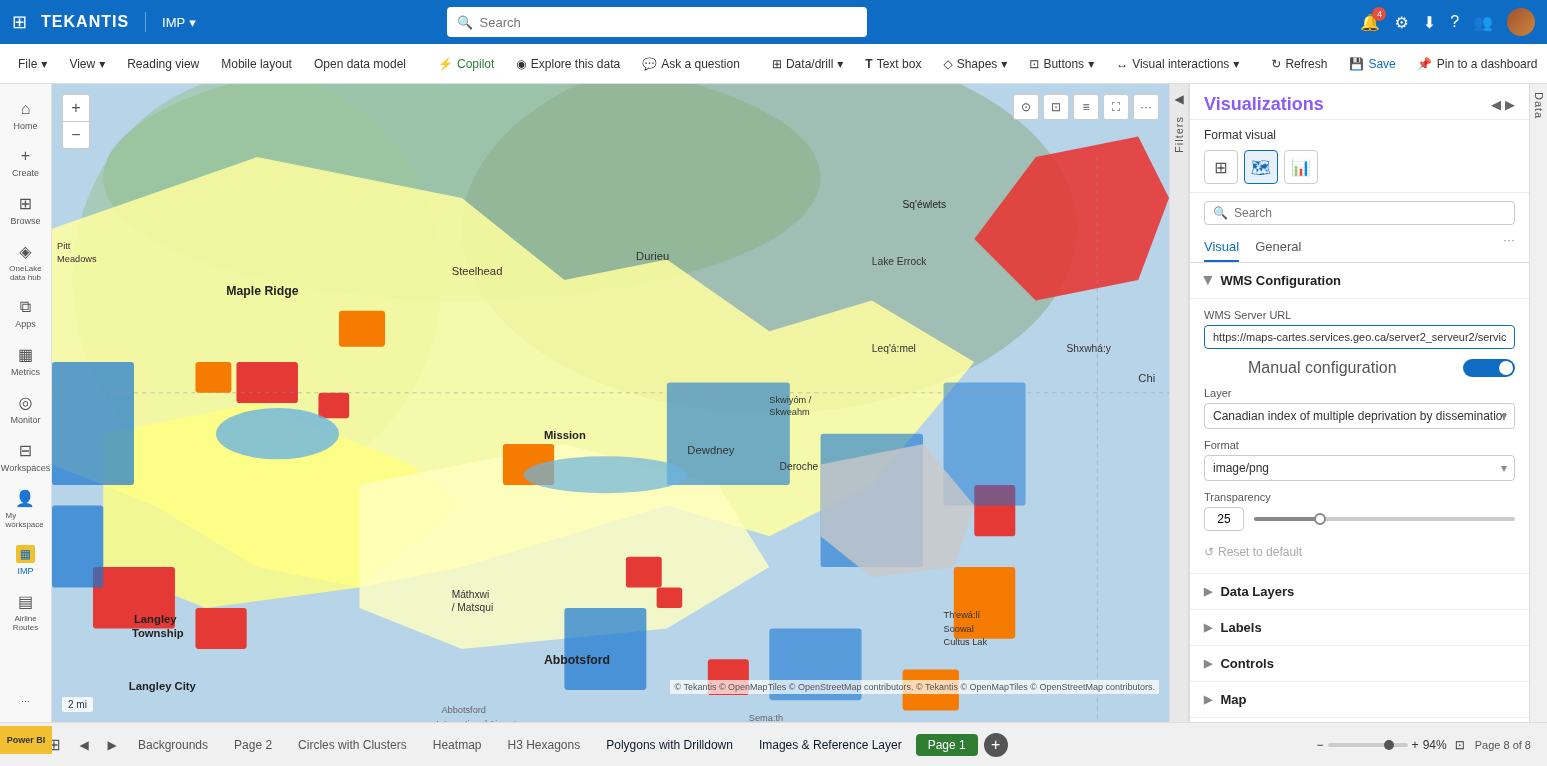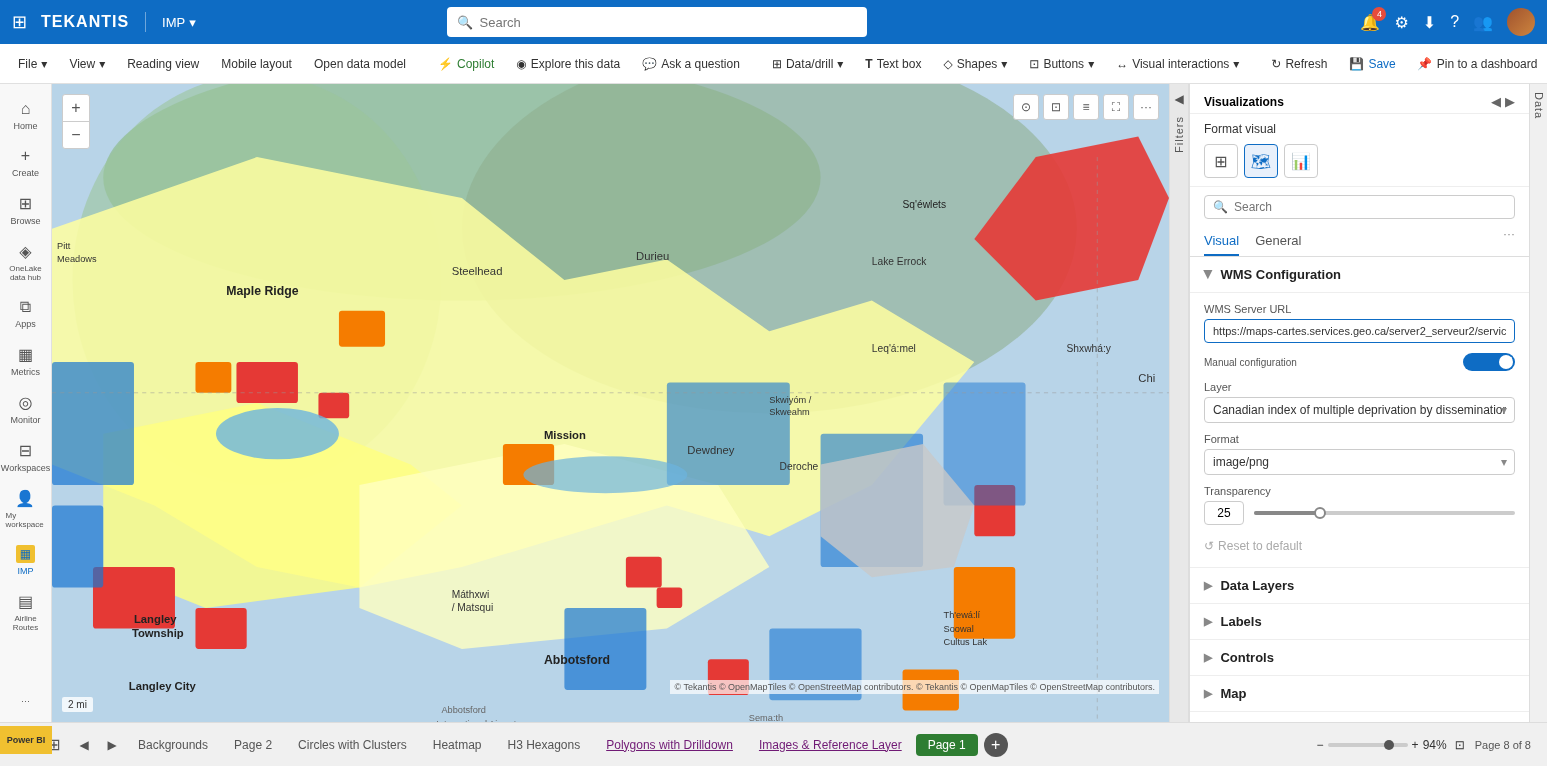--- a/index.html
+++ b/index.html
@@ -204,21 +204,21 @@
       flex-shrink: 0;
       overflow: hidden;
     }
     .right-panel-header {
       padding: 10px 14px 4px;
       display: flex;
       align-items: center;
       justify-content: space-between;
       border-bottom: 1px solid #eee;
     }
-    .right-panel-title { font-size: 12px; font-weight: 600; color: #000000; }
+    .right-panel-title { font-size: 18px; font-weight: 600; color: #8b5cf6; }
     .right-panel-arrows { display: flex; gap: 4px; color: #666; font-size: 13px; }
     .right-panel-arrow { cursor: pointer; }
 
     .format-visual-label { padding: 8px 14px 4px; font-size: 12px; color: #333; font-weight: 500; }
 
     .viz-icons {
       display: flex;
       align-items: center;
       padding: 4px 14px 8px;
       gap: 6px;
@@ -303,21 +303,21 @@
       cursor: pointer;
     }
     .toggle-switch::after {
       content: '';
       position: absolute;
       right: 2px; top: 2px;
       width: 14px; height: 14px;
       background: white;
       border-radius: 50%;
     }
-    .toggle-label { font-size: 10px; color: #555; }
+    .toggle-label { font-size: 16px; color: #555; margin-left: 44px; }
     .select-wrapper {
       position: relative;
       margin-bottom: 10px;
     }
     .select-wrapper select {
       width: 100%;
       border: 1px solid #ccc;
       border-radius: 4px;
       padding: 5px 8px;
       font-size: 12px;
@@ -429,21 +429,21 @@
     .bottom-page-icon { width: 28px; height: 28px; display: flex; align-items: center; justify-content: center; font-size: 16px; color: #555; cursor: pointer; }
     .bottom-nav-btn { width: 24px; height: 24px; display: flex; align-items: center; justify-content: center; font-size: 12px; color: #555; cursor: pointer; border-radius: 3px; }
     .bottom-tab {
       padding: 4px 12px;
       font-size: 12px;
       color: #555;
       cursor: pointer;
       border-radius: 4px;
       white-space: nowrap;
     }
-    .bottom-tab.highlight { color: #701a75; text-decoration: underline; }
+    .bottom-tab.highlight { color: #0f172a; }
     .bottom-tab.active-green {
       background: #2e7d32;
       color: white;
       border: none;
     }
     .bottom-add-btn {
       width: 24px; height: 24px;
       border-radius: 50%;
       background: #555;
       color: white;

